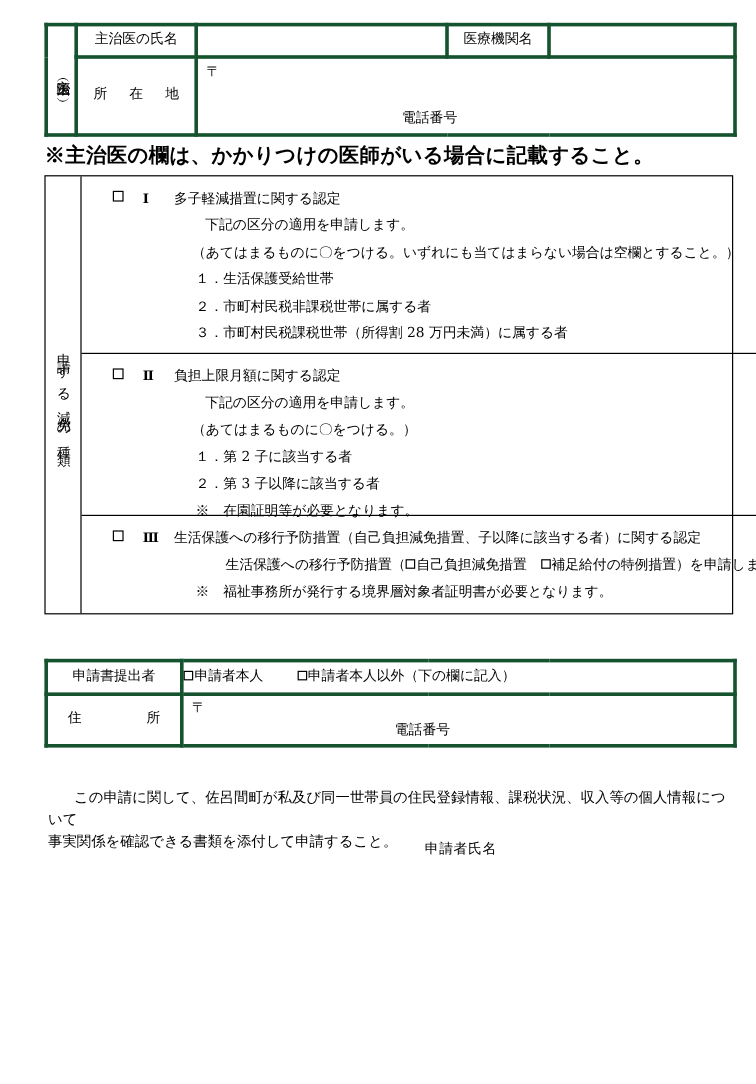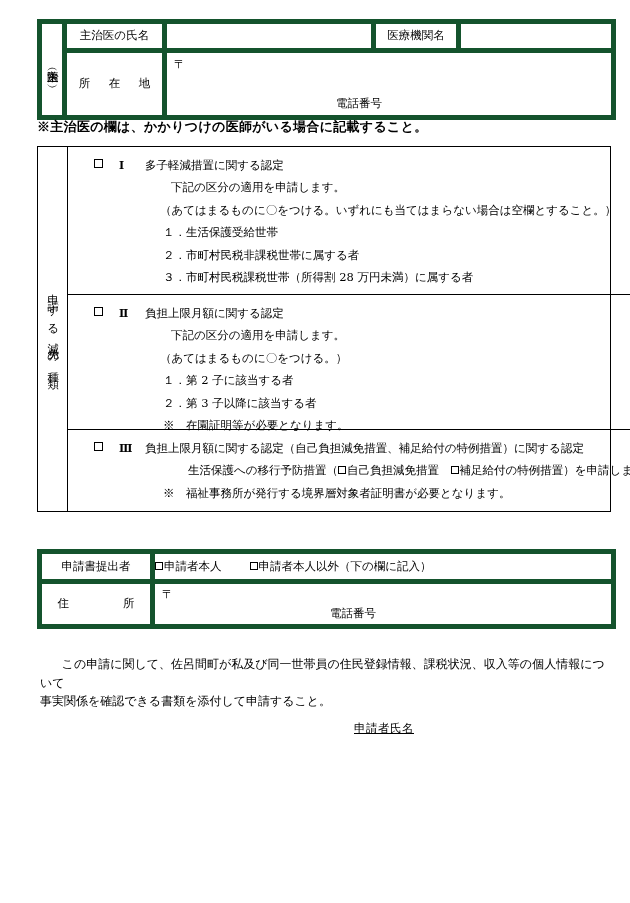--- a/index.html
+++ b/index.html
@@ -23,21 +23,21 @@
   }
 
   
   table.form {
     border-collapse: collapse;
     table-layout: fixed;
     font-size: 11.5px;
     line-height: 1.35;
   }
   table.form td {
-    border: 5px solid #14532d;
+    border: 3px solid #14532d;
     padding: 0;
     vertical-align: middle;
     font-family: Liberation Mono, monospace;
   }
   .ctr { text-align: center; }
   .lft { text-align: left; }
 
   
   .vert {
     writing-mode: vertical-rl;
@@ -85,21 +85,21 @@
     text-align: center;
     font-size: 11.5px;
     padding-right: 60px;
   }
 
   
   .note-gothic {
     position: absolute;
     font-family: Liberation Mono, monospace;
     font-weight: bold;
-    font-size: 13px;
+    font-size: 17px;
     letter-spacing: 0.3px;
     white-space: nowrap;
   }
   #note-doctor { left: 37px; top: 118px; }
 
   
   #kind-box {
     position: absolute;
     left: 37px;
     top: 146px;
@@ -228,25 +228,24 @@
     top: 655px;
     width: 575px;
     font-size: 12px;
     line-height: 1.55;
     font-family: "DejaVu Serif", "Liberation Serif", serif;
   }
   #consent .p1 { text-indent: 1.8em; }
   #signature {
     position: absolute;
     left: 354px;
-    top: 721px;
+    top: 700px;
     font-size: 11.5px;
     font-family: "DejaVu Serif", "Liberation Serif", serif;
     letter-spacing: 0.5px;
-    text-decoration: underline;
   }
 </style>
 </head>
 <body>
 
 <div class="page">
 
   <table class="form" id="doctor-table">
     <colgroup>
       <col style="width:25px">
@@ -312,21 +311,21 @@
         <div class="opt-line ind-2">（あてはまるものに〇をつける。）</div>
         <div class="opt-line ind-3">１．第 2 子に該当する者</div>
         <div class="opt-line ind-3">２．第 3 子以降に該当する者</div>
         <div class="opt-line ind-3">※　在園証明等が必要となります。</div>
       </div>
 
       <div class="kind-sec sec-3">
         <div class="opt-line opt-head">
           <span class="chk"></span>
           <span class="roman">Ⅲ</span>
-          <span class="opt-title">負担上限月額に関する認定（自己負担減免措置、補足給付の特例措置）に関する認定</span>
+          <span class="opt-title">生活保護への移行予防措置（自己負担減免措置、子以降に該当する者）に関する認定</span>
         </div>
         <div class="opt-line ind-4"><span>生活保護への移行予防措置（</span><span class="chk-inline"></span><span>自己負担減免措置</span><span>　</span><span class="chk-inline"></span><span>補足給付の特例措置</span><span>）を申請します。</span></div>
         <div class="opt-line ind-3">※　福祉事務所が発行する境界層対象者証明書が必要となります。</div>
       </div>
 
     </div>
   </div>
 
 
   <table class="form" id="submitter-table">

